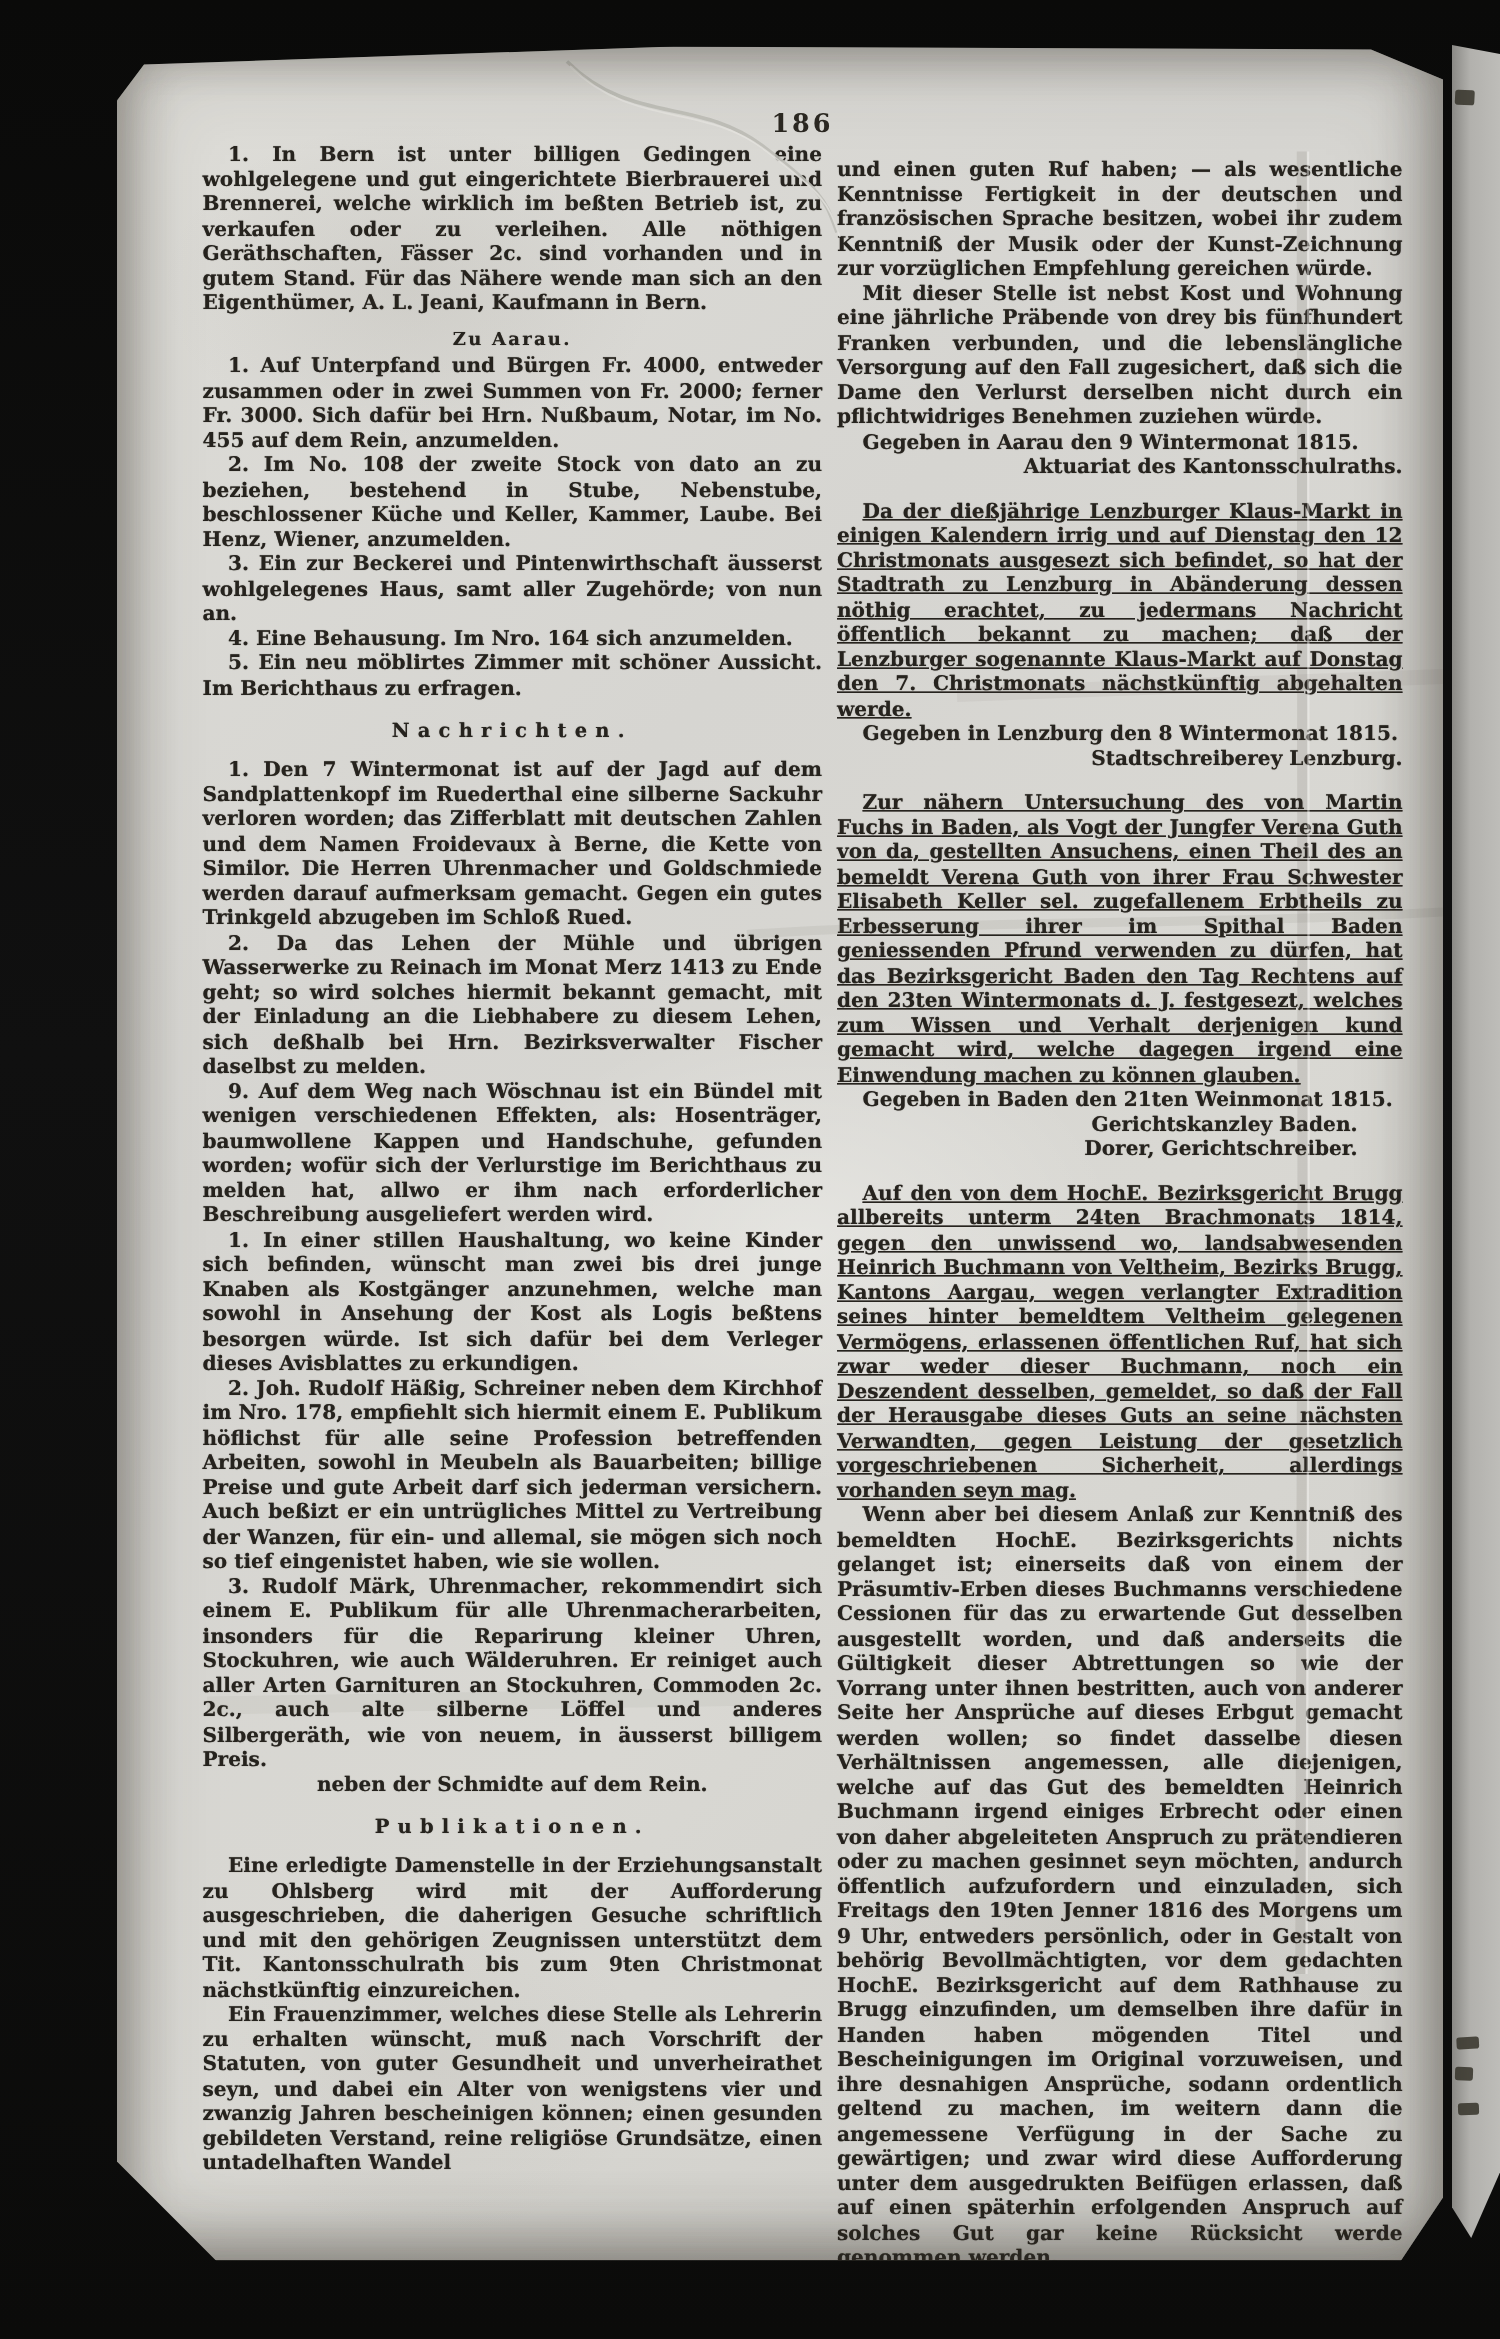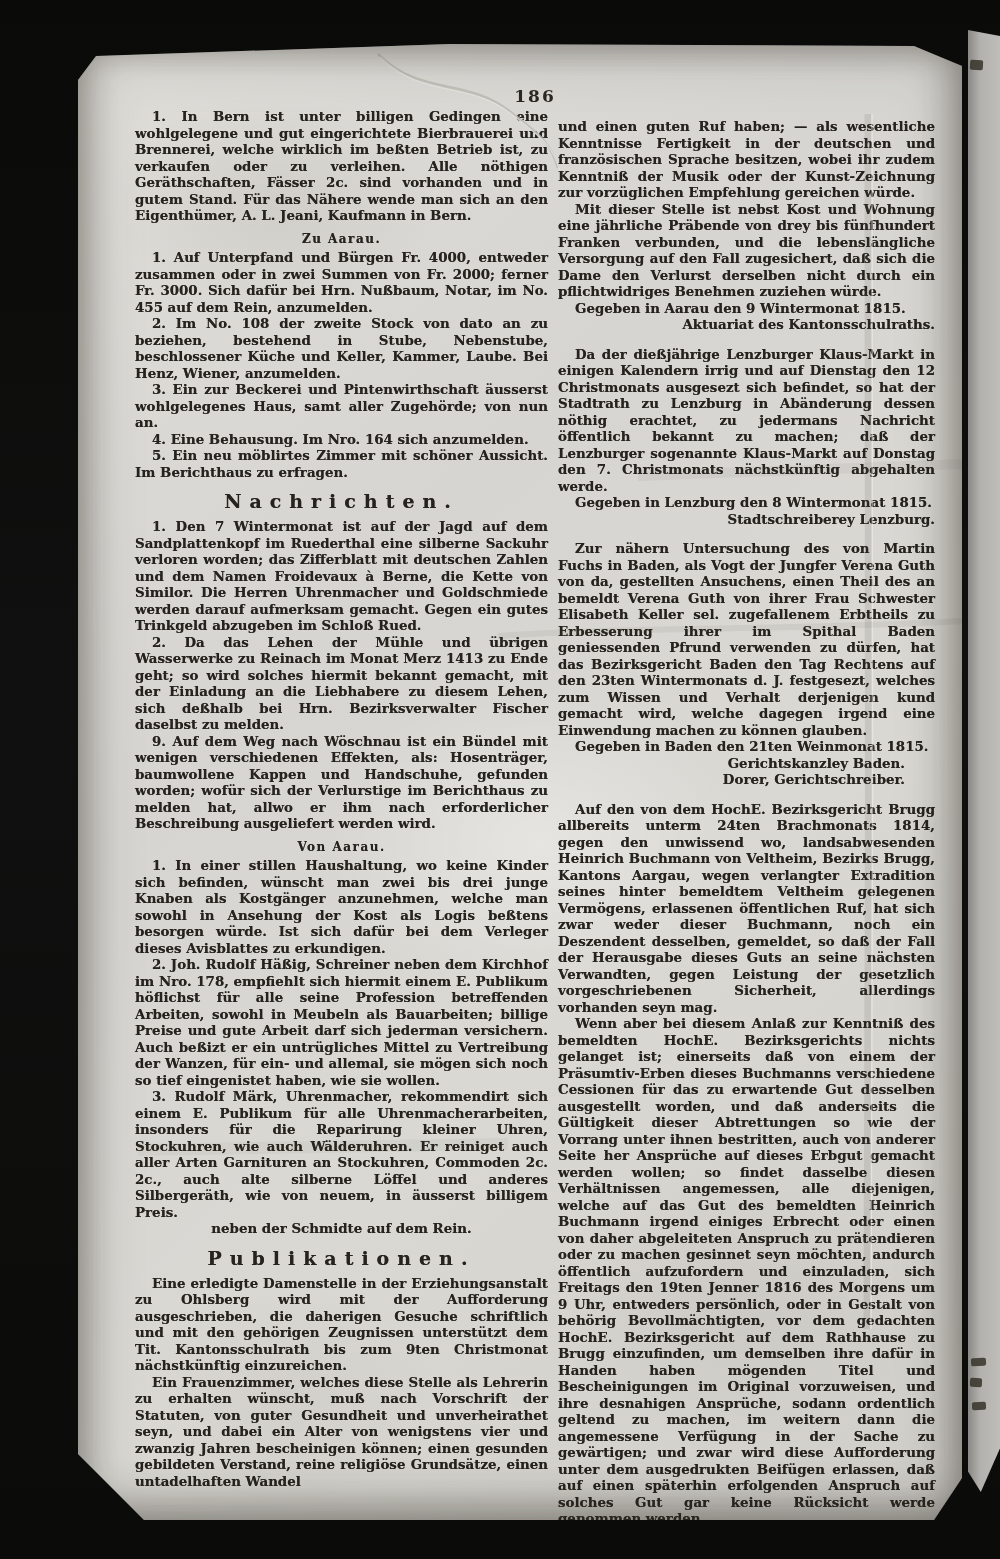--- a/index.html
+++ b/index.html
@@ -2,21 +2,21 @@
 <html style="--ink: #26231e; --paper: #d6d5d1; --background: #0d0d0c;"><head>
 <meta charset="utf-8">
 <title>186</title>
 <style>
   html,body{margin:0;padding:0;background:#0d0d0c;}
   body{width:1000px;height:1559px;overflow:hidden;position:relative;
        font-family:"DejaVu Serif", serif;}
   .scan-bg{position:absolute;inset:0;background:
       linear-gradient(180deg,#0a0a09 0%,#101010 45%,#0b0b0a 100%);}
   
-  .paper{position:absolute;left:78px;top:44px;width:884px;height:1476px;
+  .paper{position:absolute;left:78px;top:31px;width:884px;height:1476px;
       background:linear-gradient(135deg,#deddd8 0%,#d6d5d1 35%,#d9d8d3 62%,#cfcec9 100%);
       clip-path:polygon(18px 12px,42% 0,836px 2px,884px 22px,884px 1434px,856px 1476px,66px 1476px,0 1410px,0 36px);
       color:var(--ink,#26231e);}
   .vignette{position:absolute;inset:0;pointer-events:none;
       box-shadow:inset 0 0 65px rgba(55,50,42,.28),
                  inset 0 -20px 38px rgba(55,50,42,.22),
                  inset -16px 0 34px rgba(55,50,42,.16),
                  inset 14px 0 30px rgba(55,50,42,.12),
                  inset 0 14px 26px rgba(55,50,42,.10);}
   .stain{position:absolute;border-radius:50%;pointer-events:none;}
@@ -40,29 +40,29 @@
   .frag.f4{left:2px;top:30px;width:13px;height:10px;transform:rotate(3deg);}
   
   .page-number{position:absolute;left:57px;top:42px;width:800px;text-align:center;
       font-size:17px;font-weight:700;letter-spacing:2px;color:#2b2822;}
   .cols{position:absolute;left:57px;top:64px;width:800px;display:flex;gap:10px;}
   .col{font-size:13.4px;line-height:16.5px;font-weight:700;
       text-shadow:0 0 .6px rgba(43,38,30,.65);}
   .col.left{width:413px;}
   .col.right{width:377px;padding-top:10px;}
   .h1{text-align:center;font-size:20.5px;line-height:24px;margin:9px 0 5px 0;}
-  .h1.spaced{letter-spacing:.42em;font-size:19px;}
+  .h1.spaced{letter-spacing:.42em;font-size:13px;}
   .h2{text-align:center;font-size:12px;letter-spacing:1.5px;margin:7px 0 2px 0;}
   .p{text-align:justify;text-indent:17px;hyphens:none;}
   .p.p0{text-indent:0;}
   .ln{text-indent:17px;}
   .ln.rt{text-align:right;text-indent:0;}
   .ln.rt.inset{padding-right:30px;}
   .ln.ct{text-align:center;text-indent:0;}
-  .gap{margin-top:13px;}
+  .gap{margin-top:13px;text-decoration:underline;}
 </style>
 </head>
 <body>
 
 <div class="scan-bg"></div>
 
 <div class="paper">
   <div class="stain s1"></div>
   <div class="stain s2"></div>
   <div class="stain s3"></div>
@@ -76,21 +76,20 @@
         <div class="h2">Zu Aarau.</div>
         <div class="p">1. Auf Unterpfand und Bürgen Fr. 4000, entweder zusammen oder in zwei Summen von Fr. 2000; ferner Fr. 3000. Sich dafür bei Hrn. Nußbaum, Notar, im No. 455 auf dem Rein, anzumelden.</div>
         <div class="p">2. Im No. 108 der zweite Stock von dato an zu beziehen, bestehend in Stube, Nebenstube, beschlossener Küche und Keller, Kammer, Laube. Bei Henz, Wiener, anzumelden.</div>
         <div class="p">3. Ein zur Beckerei und Pintenwirthschaft äusserst wohlgelegenes Haus, samt aller Zugehörde; von nun an.</div>
         <div class="p">4. Eine Behausung. Im Nro. 164 sich anzumelden.</div>
         <div class="p">5. Ein neu möblirtes Zimmer mit schöner Aussicht. Im Berichthaus zu erfragen.</div>
         <div class="h1 spaced">Nachrichten.</div>
         <div class="p">1. Den 7 Wintermonat ist auf der Jagd auf dem Sandplattenkopf im Ruederthal eine silberne Sackuhr verloren worden; das Zifferblatt mit deutschen Zahlen und dem Namen Froidevaux à Berne, die Kette von Similor. Die Herren Uhrenmacher und Goldschmiede werden darauf aufmerksam gemacht. Gegen ein gutes Trinkgeld abzugeben im Schloß Rued.</div>
         <div class="p">2. Da das Lehen der Mühle und übrigen Wasserwerke zu Reinach im Monat Merz 1413 zu Ende geht; so wird solches hiermit bekannt gemacht, mit der Einladung an die Liebhabere zu diesem Lehen, sich deßhalb bei Hrn. Bezirksverwalter Fischer daselbst zu melden.</div>
         <div class="p">9. Auf dem Weg nach Wöschnau ist ein Bündel mit wenigen verschiedenen Effekten, als: Hosenträger, baumwollene Kappen und Handschuhe, gefunden worden; wofür sich der Verlurstige im Berichthaus zu melden hat, allwo er ihm nach erforderlicher Beschreibung ausgeliefert werden wird.</div>
-        <div class="h2">Von Aarau.</div>
         <div class="p">1. In einer stillen Haushaltung, wo keine Kinder sich befinden, wünscht man zwei bis drei junge Knaben als Kostgänger anzunehmen, welche man sowohl in Ansehung der Kost als Logis beßtens besorgen würde. Ist sich dafür bei dem Verleger dieses Avisblattes zu erkundigen.</div>
         <div class="p">2. Joh. Rudolf Häßig, Schreiner neben dem Kirchhof im Nro. 178, empfiehlt sich hiermit einem E. Publikum höflichst für alle seine Profession betreffenden Arbeiten, sowohl in Meubeln als Bauarbeiten; billige Preise und gute Arbeit darf sich jederman versichern. Auch beßizt er ein untrügliches Mittel zu Vertreibung der Wanzen, für ein- und allemal, sie mögen sich noch so tief eingenistet haben, wie sie wollen.</div>
         <div class="p">3. Rudolf Märk, Uhrenmacher, rekommendirt sich einem E. Publikum für alle Uhrenmacherarbeiten, insonders für die Reparirung kleiner Uhren, Stockuhren, wie auch Wälderuhren. Er reiniget auch aller Arten Garnituren an Stockuhren, Commoden 2c. 2c., auch alte silberne Löffel und anderes Silbergeräth, wie von neuem, in äusserst billigem Preis.</div>
         <div class="ln ct">neben der Schmidte auf dem Rein.</div>
         <div class="h1 spaced">Publikationen.</div>
         <div class="p">Eine erledigte Damenstelle in der Erziehungsanstalt zu Ohlsberg wird mit der Aufforderung ausgeschrieben, die daherigen Gesuche schriftlich und mit den gehörigen Zeugnissen unterstützt dem Tit. Kantonsschulrath bis zum 9ten Christmonat nächstkünftig einzureichen.</div>
         <div class="p">Ein Frauenzimmer, welches diese Stelle als Lehrerin zu erhalten wünscht, muß nach Vorschrift der Statuten, von guter Gesundheit und unverheirathet seyn, und dabei ein Alter von wenigstens vier und zwanzig Jahren bescheinigen können; einen gesunden gebildeten Verstand, reine religiöse Grundsätze, einen untadelhaften Wandel</div>
       </div>
     <div class="col right" id="col-right">
         <div class="p p0">und einen guten Ruf haben; — als wesentliche Kenntnisse Fertigkeit in der deutschen und französischen Sprache besitzen, wobei ihr zudem Kenntniß der Musik oder der Kunst-Zeichnung zur vorzüglichen Empfehlung gereichen würde.</div>

